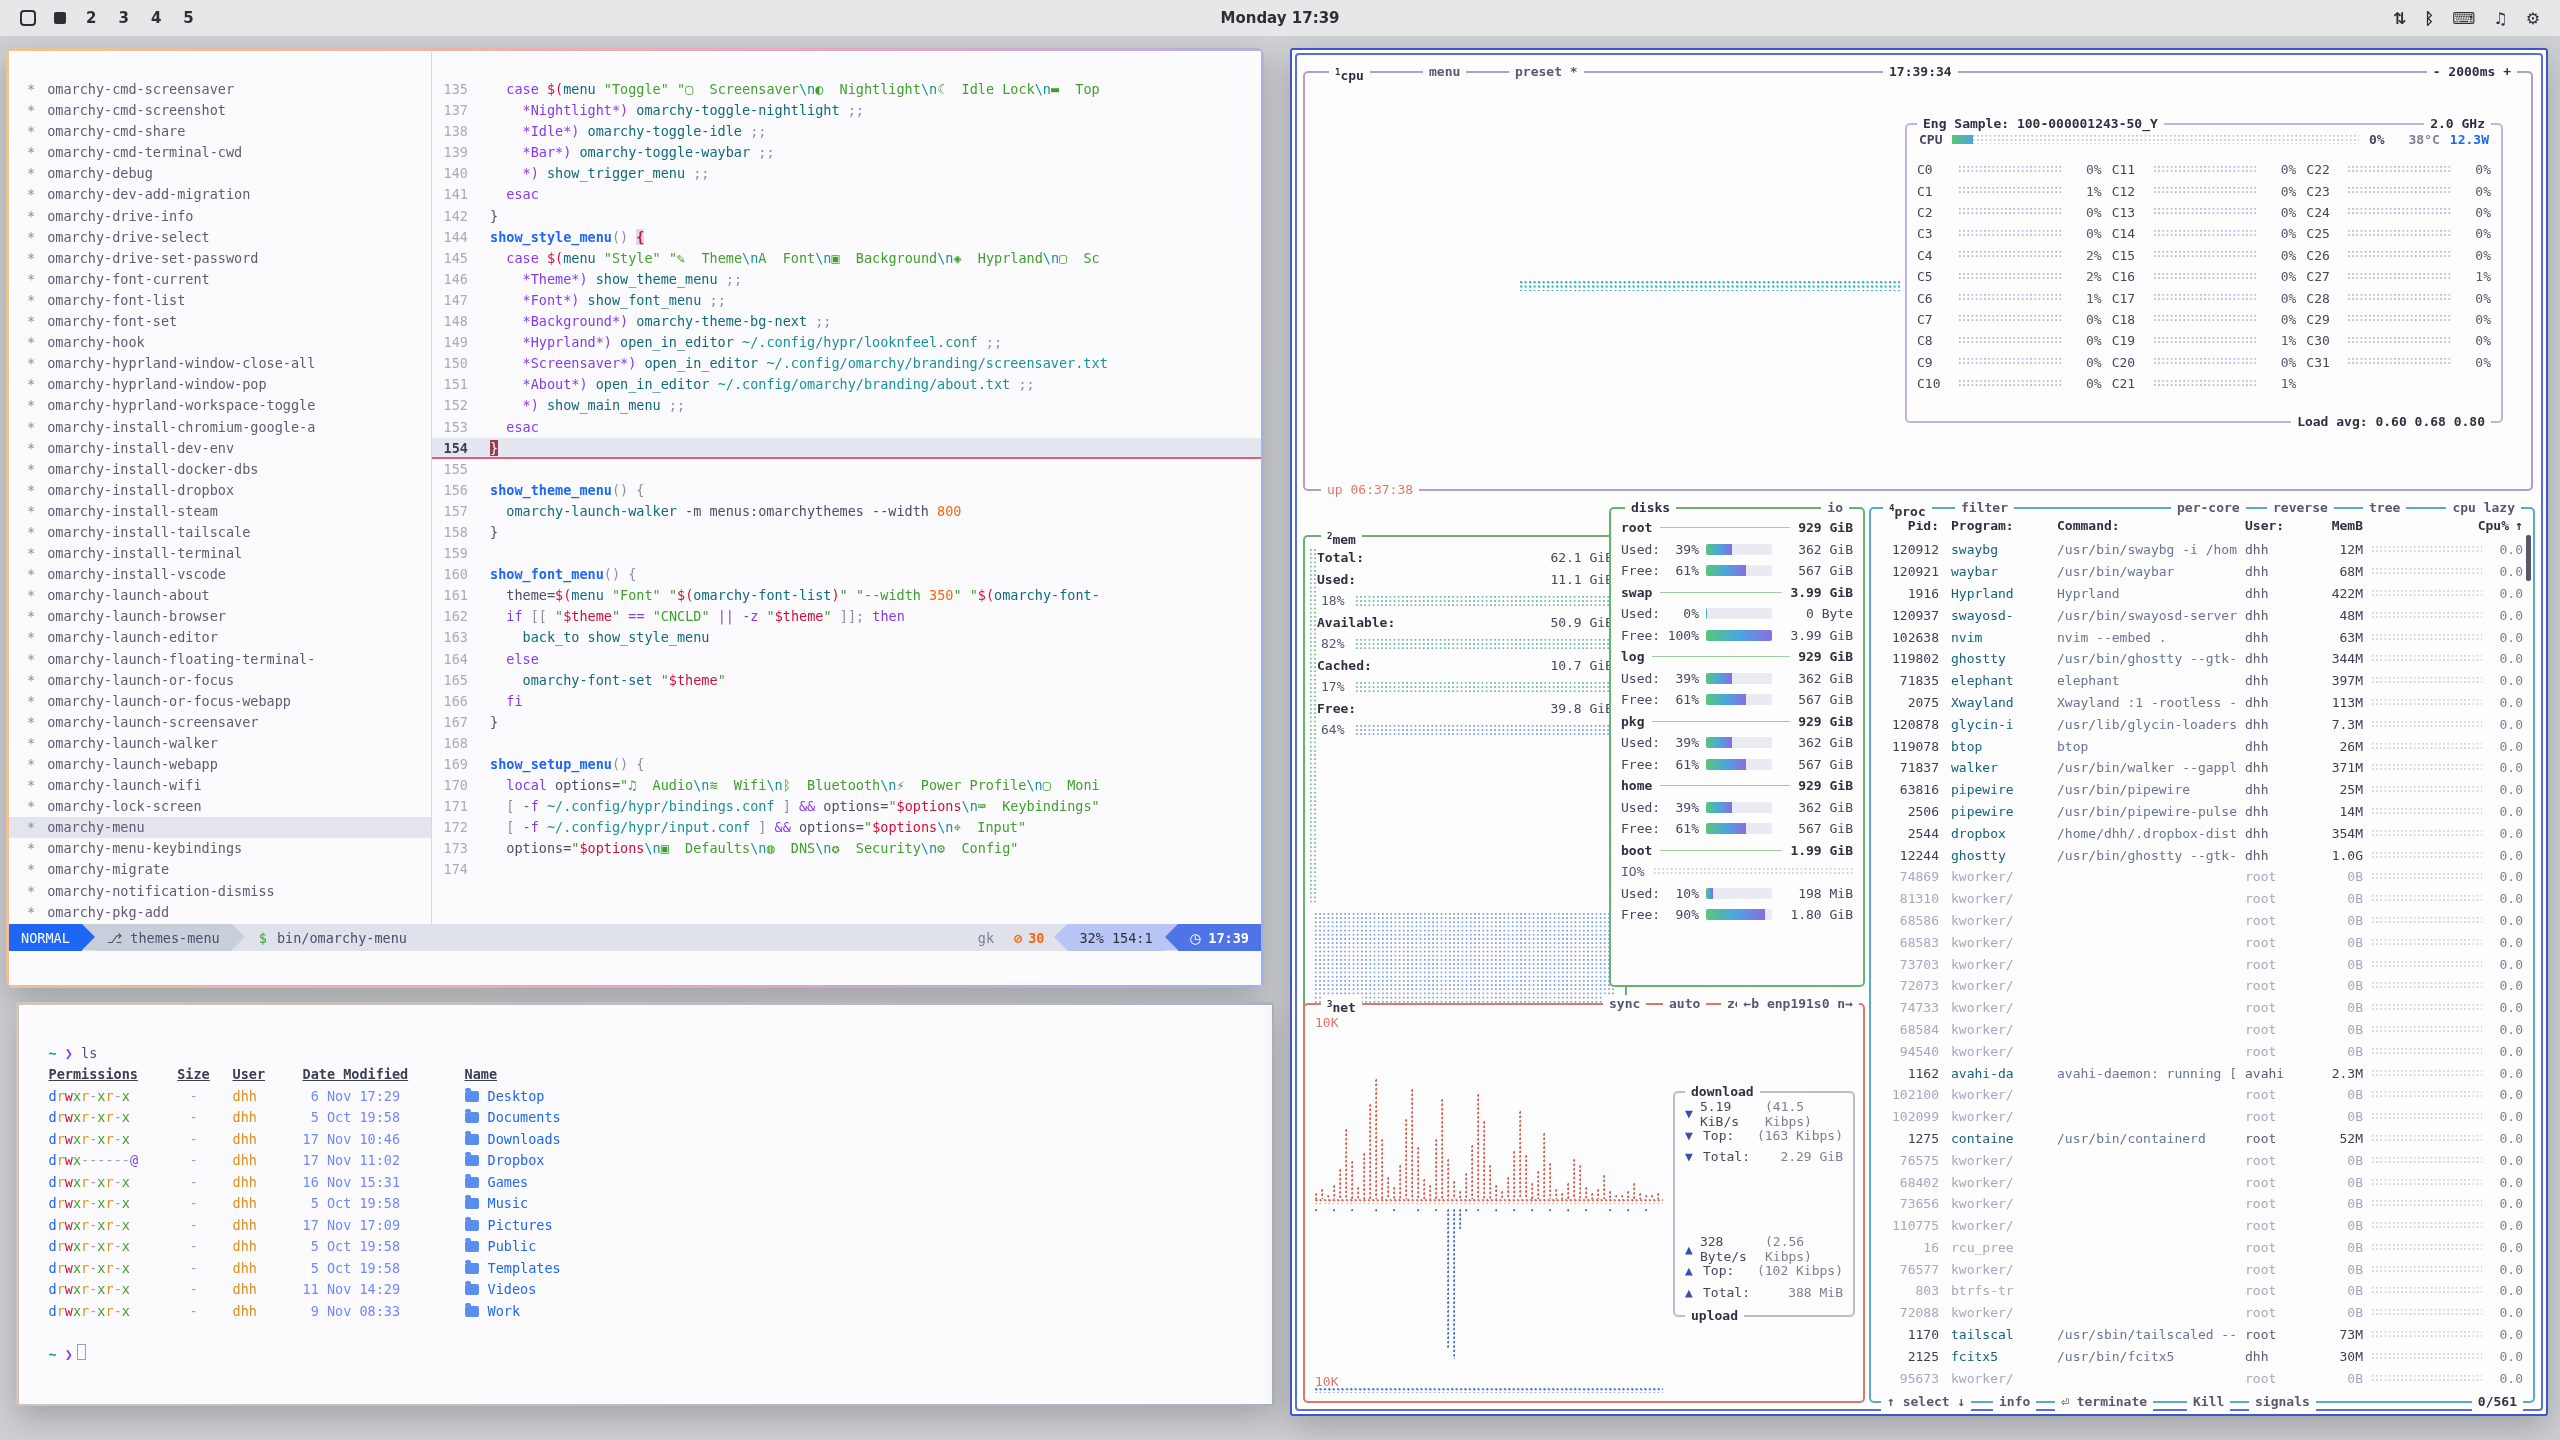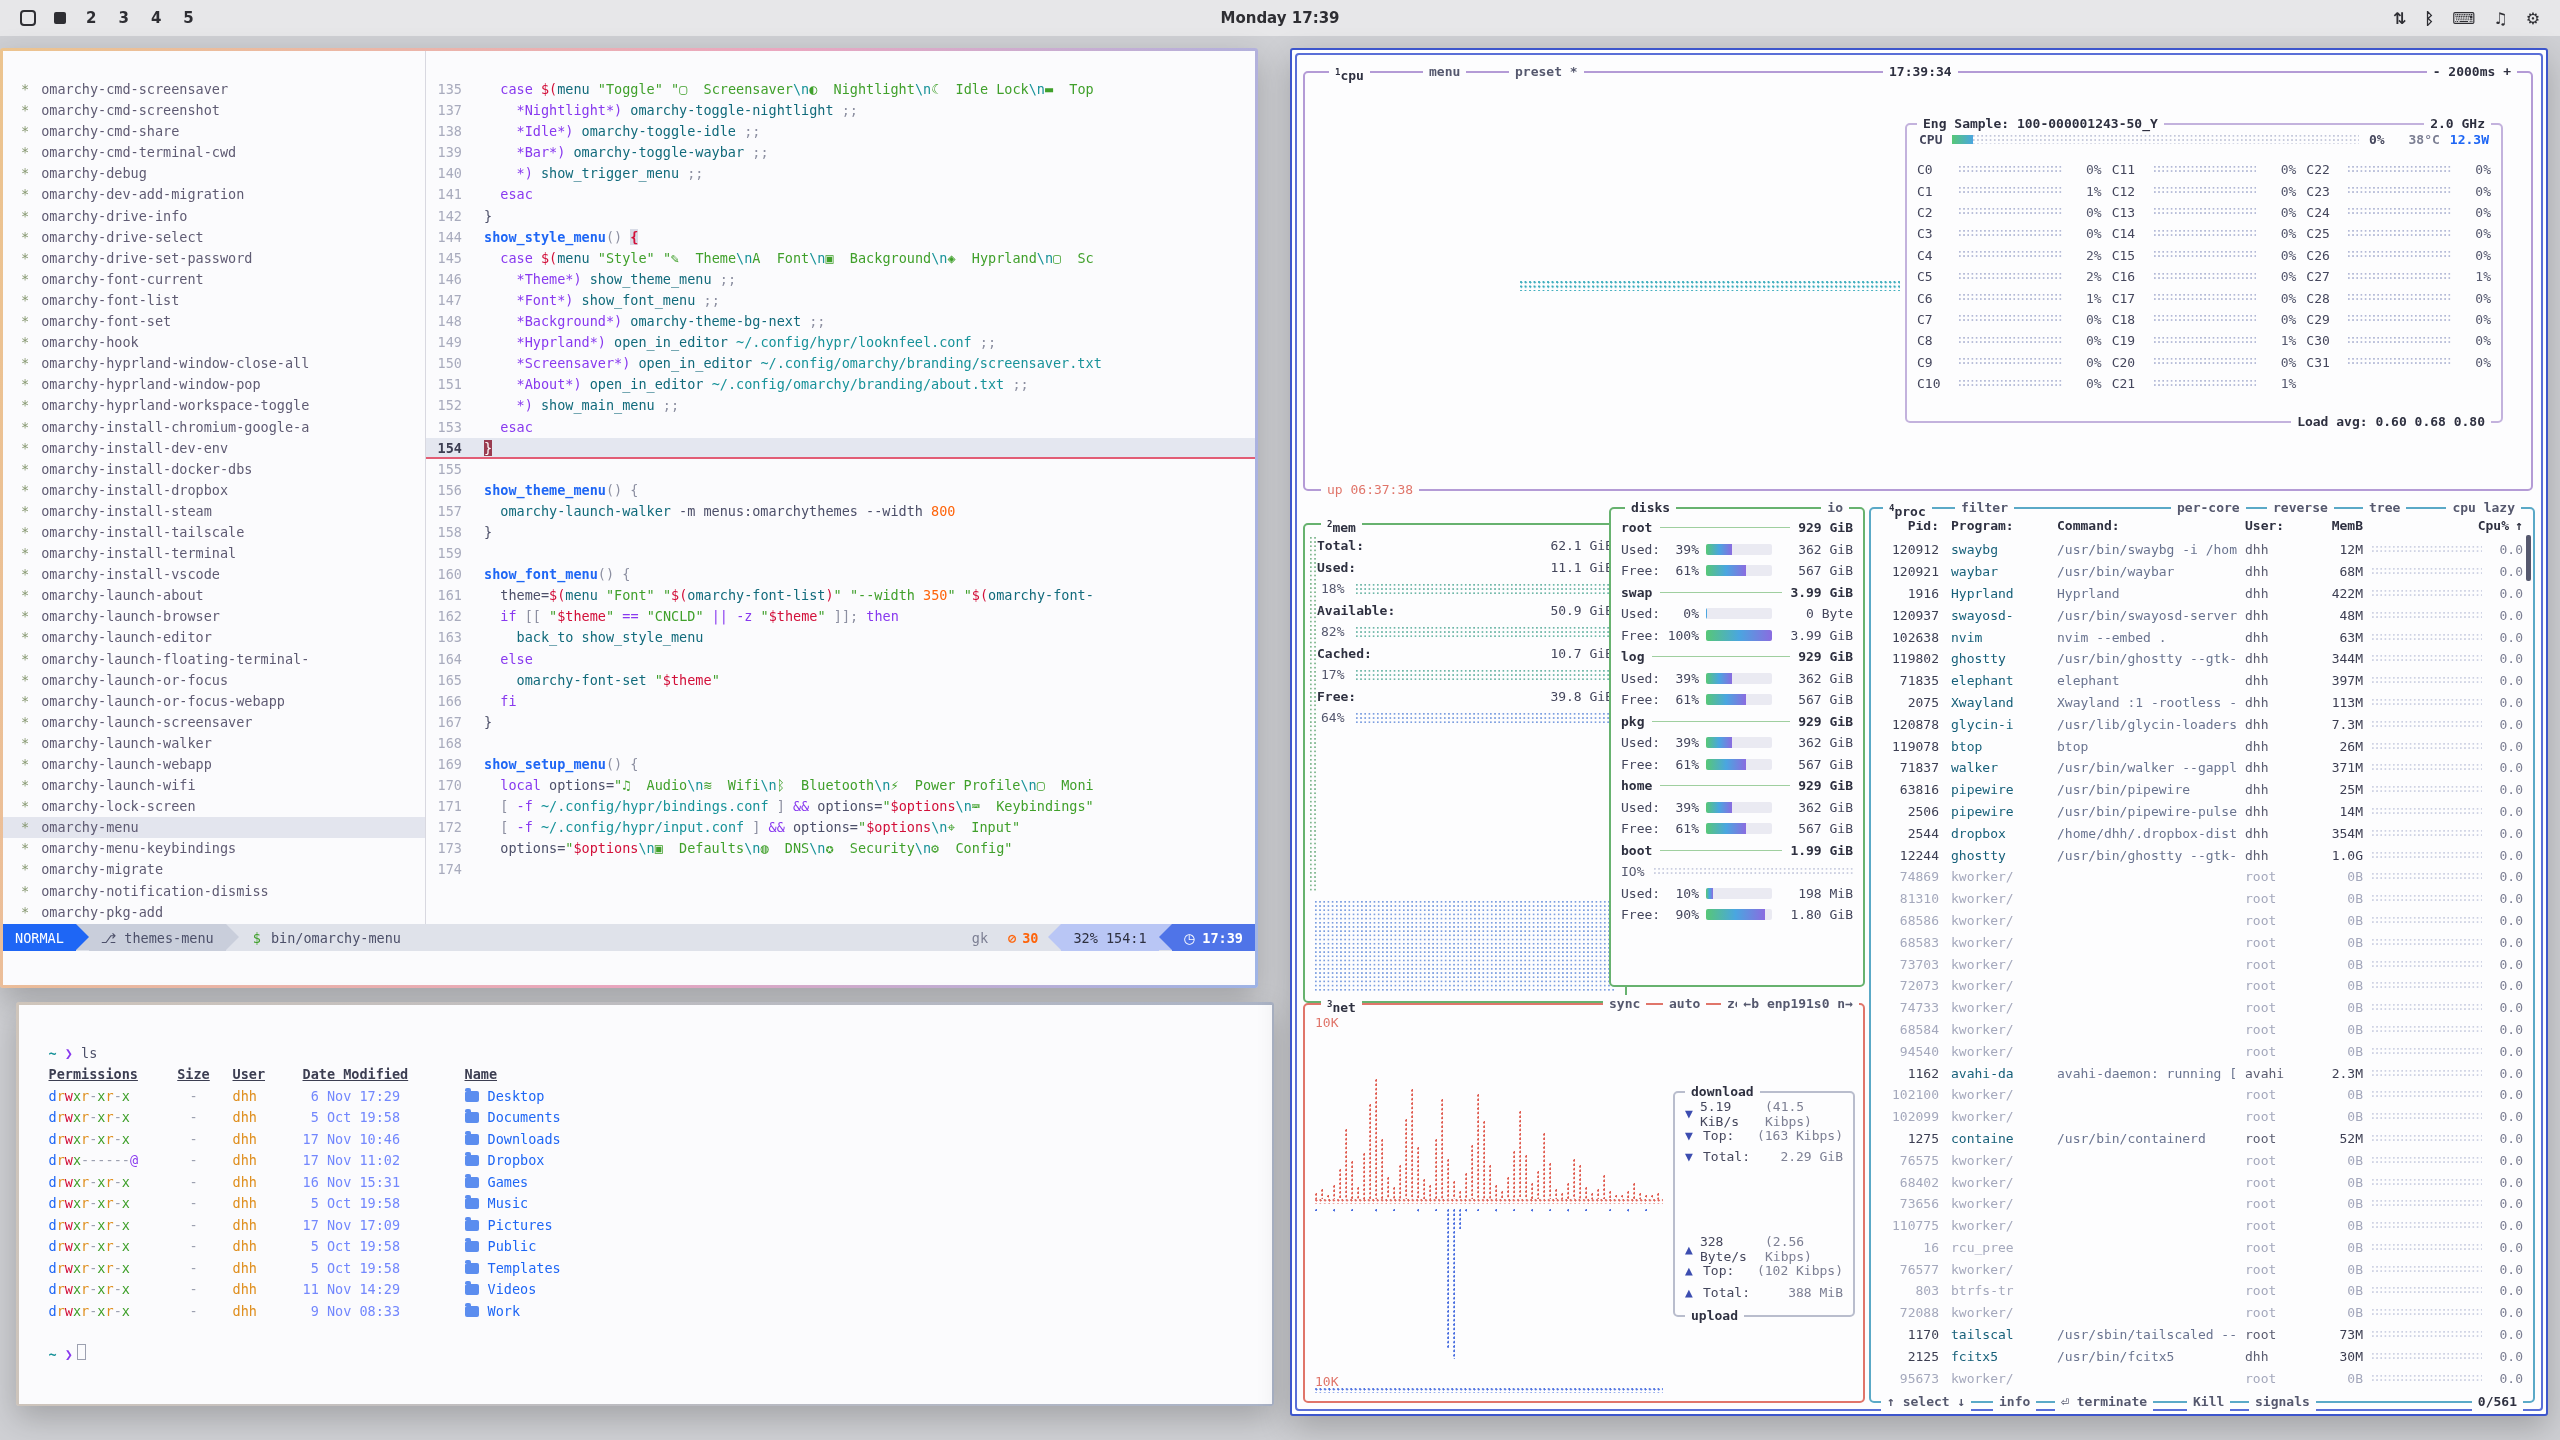--- a/index.html
+++ b/index.html
@@ -10,22 +10,22 @@
   display:flex;align-items:center;justify-content:space-between;padding:0 20px;
   font-family:"DejaVu Sans","Liberation Sans",sans-serif;font-size:15px;color:#2e2e33;font-weight:bold}
 #topbar .side{display:flex;align-items:center;gap:18px;width:420px}
 #topbar .side.right{justify-content:flex-end}
 .logo-sq{display:inline-block;width:16px;height:16px;border:2.5px solid #2e2e33;border-radius:4px}
 .fill-sq{display:inline-block;width:12px;height:12px;background:#2e2e33;border-radius:2px}
 .ws-num{padding:0 2px;cursor:default}
 .tray-ic{font-family:"DejaVu Sans",sans-serif;font-size:16px}
 
 .win{position:absolute;box-shadow:0 12px 32px rgba(0,0,0,.22)}
-#nvim-frame{left:0;top:48px;width:1258px;height:940px;padding:3px;
-  background:linear-gradient(100deg,#ecc48f 0%,#eaa7c0 55%,#9fb4e6 100%);border-radius:3px}
+#nvim-frame{left:6px;top:48px;width:1258px;height:940px;padding:3px;
+  background:linear-gradient(100deg,#ecc48f 0%,#eaa7c0 55%,#9fb4e6 100%);border-radius:8px}
 #nvim{position:relative;width:100%;height:100%;background:#fbfbfd;overflow:hidden}
 #term-frame{left:16px;top:1002px;width:1258px;height:404px;padding:2.5px;
   background:linear-gradient(100deg,#cfc5bb,#a9b2c6);border-radius:3px}
 #term{position:relative;width:100%;height:100%;background:#fbfbfd;overflow:hidden;
   padding:38px 0 0 30px;font-size:13.5px;line-height:21.5px;white-space:pre}
 #btop-frame{left:1290px;top:48px;width:1258px;height:1368px;border:2px solid #3d56cc;background:#fff;padding:3px;border-radius:3px}
 #btop{position:relative;width:100%;height:100%;border:2px solid #5a6fd8;border-radius:4px;background:#fdfdfe;font-size:13px;color:#44465c}
 
 #sidebar{position:absolute;left:0;top:0;width:422px;bottom:61px;padding-top:28px;overflow:hidden}
 .file-row{height:21.1px;line-height:21.1px;font-size:13.5px;color:#5f5b73;padding-left:18px;white-space:pre}
@@ -465,21 +465,21 @@
                 <span class="core-lead"></span>
                 <span class="core-pct">0%</span>
               </div>
             </div>
           </div>
         <span class="blabel bot loadavg"><span>Load avg:</span>&nbsp;<span>0.60 0.68 0.80</span></span>
       </div>
       <span class="blabel bot uptime">up 06:37:38</span>
     </div>
 
-    <div class="bbox" id="mem-box" style="left:6px;top:468px;width:324px;height:480px">
+    <div class="bbox" id="mem-box" style="left:6px;top:480px;width:324px;height:480px">
       <span class="blabel" style="left:16px"><sup>2</sup><span>mem</span></span>
       <div id="mem-rows" style="padding-top:10px">
           <div class="mem-lrow">
             <b>Total:</b>
             <span class="val">62.1 GiB</span>
           </div>
           <div class="mem-lrow">
             <b>Used:</b>
             <span class="val">11.1 GiB</span>
           </div>

